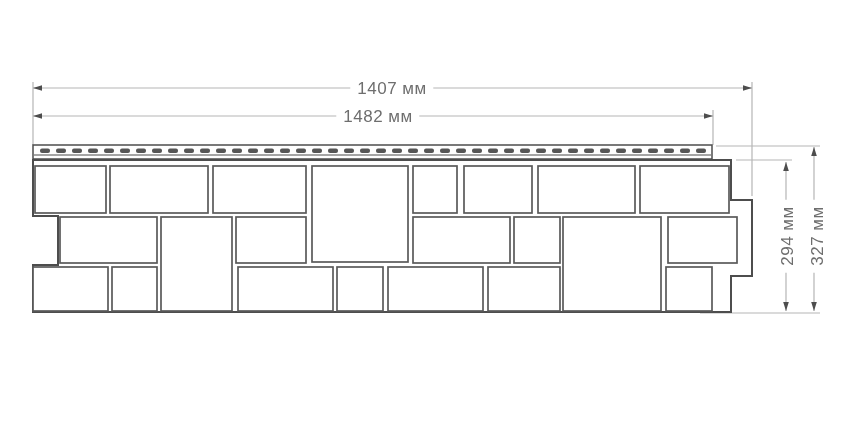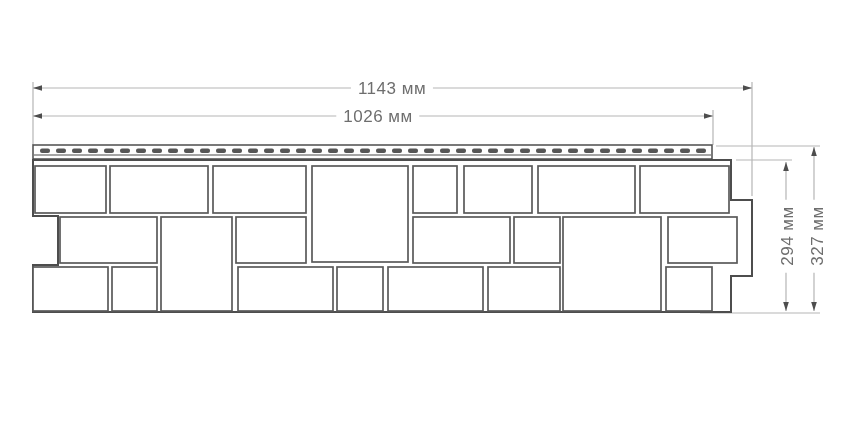--- a/index.html
+++ b/index.html
@@ -112,20 +112,20 @@
         <rect x="563" y="217" width="98" height="94" fill="#ffffff" stroke="#5a5a5a" stroke-width="1.7"></rect>
         <rect x="33" y="267" width="75" height="44" fill="#ffffff" stroke="#5a5a5a" stroke-width="1.7"></rect>
         <rect x="112" y="267" width="45" height="44" fill="#ffffff" stroke="#5a5a5a" stroke-width="1.7"></rect>
         <rect x="238" y="267" width="95" height="44" fill="#ffffff" stroke="#5a5a5a" stroke-width="1.7"></rect>
         <rect x="337" y="267" width="46" height="44" fill="#ffffff" stroke="#5a5a5a" stroke-width="1.7"></rect>
         <rect x="388" y="267" width="95" height="44" fill="#ffffff" stroke="#5a5a5a" stroke-width="1.7"></rect>
         <rect x="488" y="267" width="72" height="44" fill="#ffffff" stroke="#5a5a5a" stroke-width="1.7"></rect>
         <rect x="666" y="267" width="46" height="44" fill="#ffffff" stroke="#5a5a5a" stroke-width="1.7"></rect>
       </svg></div>
 
-  <span class="dim-label" style="left:392px; top:88px;">1143 мм</span>
+  <span class="dim-label" style="left:392px; top:88px;">1407 мм</span>
 
-  <span class="dim-label" style="left:378px; top:116px;">1026 мм</span>
+  <span class="dim-label" style="left:378px; top:116px;">1482 мм</span>
 
   <span class="dim-label vertical" style="left:787px; top:236px;">294 мм</span>
 
   <span class="dim-label vertical" style="left:817px; top:236px;">327 мм</span>
 </div>
 
 </body></html>

